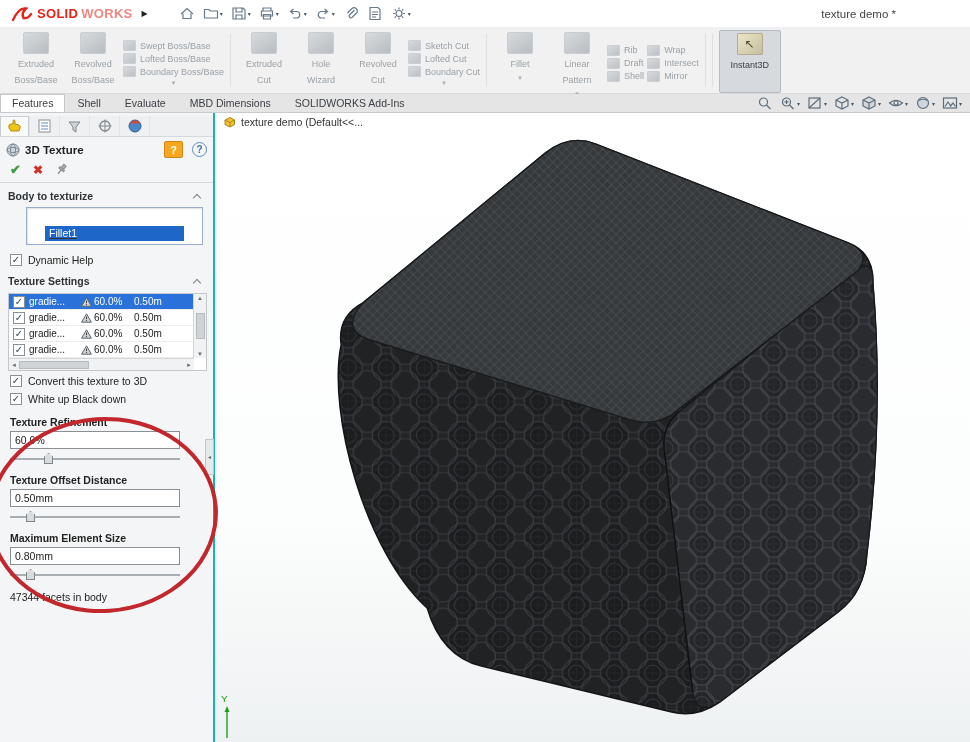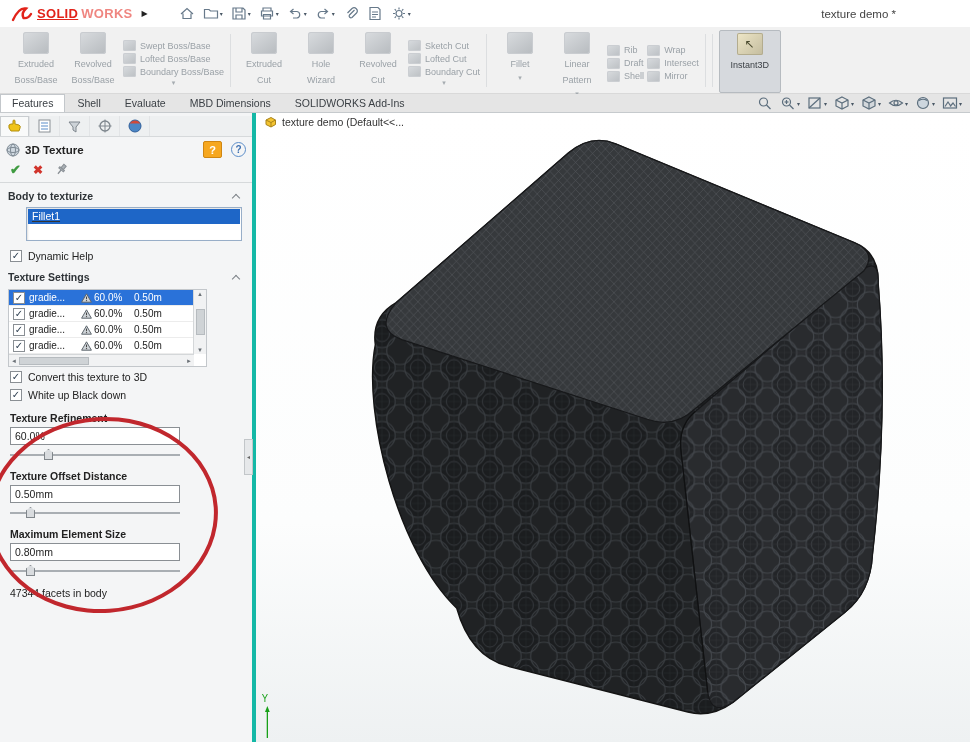--- a/index.html
+++ b/index.html
@@ -3,21 +3,21 @@
 <meta charset="utf-8">
 <style>
   *{margin:0;padding:0;box-sizing:border-box;}
   html,body{width:970px;height:742px;overflow:hidden;background:#fff;
     font-family:"Liberation Sans",sans-serif;font-size:11px;color:#333;}
   .app{width:970px;height:742px;display:flex;flex-direction:column;background:#fff;}
 
   
   .titlebar{height:27px;display:flex;align-items:center;background:#fff;padding:0 10px;flex:none;}
   .brand{display:flex;align-items:center;gap:3px;}
-  .brand .solid{color:#e2231a;font-weight:bold;font-size:13px;letter-spacing:.3px;text-decoration:underline;}
+  .brand .solid{color:#e2231a;font-weight:bold;font-size:13px;letter-spacing:.3px;}
   .brand .works{color:#e2231a;opacity:.55;font-weight:bold;font-size:13px;letter-spacing:.3px;}
   .flyout-arrow{font-size:8px;color:#222;margin-left:6px;}
   .qat{display:flex;align-items:center;gap:2px;margin-left:28px;}
   .qicon{height:20px;display:flex;align-items:center;gap:1px;padding:0 3px;border-radius:2px;}
   .qicon svg{stroke:#67798a;fill:none;stroke-width:1.2;}
   .qcaret{font-size:6px;color:#4a5866;}
   .doc-title{margin-left:auto;margin-right:64px;color:#444;font-size:11.5px;}
 
   
   .ribbon{height:67px;background:#f1f1f1;border-bottom:1px solid #d9d9d9;
@@ -44,38 +44,38 @@
   .tab.active{background:#fff;border-color:#c3c7cb;}
   .view-tools{margin-left:auto;display:flex;align-items:center;gap:7px;padding-right:8px;}
   .vt{display:flex;align-items:center;gap:1px;}
   .vt svg{stroke:#5c6e7d;fill:none;stroke-width:1.2;}
   .vt .qcaret{font-size:6px;}
 
   
   .main{flex:1;display:flex;position:relative;overflow:hidden;}
 
   
-  .panel{width:256px;flex:none;background:#f4f5f6;border-right:4px solid #14b8a6;position:relative;padding-top:3px;}
+  .panel{width:215px;flex:none;background:#f4f5f6;border-right:2px solid #14b8a6;position:relative;padding-top:3px;}
   .ptabs{display:flex;height:21px;border-bottom:1px solid #d6d9db;background:#eef0f1;}
   .ptab{width:30px;display:flex;align-items:center;justify-content:center;border-right:1px solid #e2e4e6;}
   .ptab.active{background:#f9fafa;box-shadow:inset 0 1px 0 #c9cdd0, inset 1px 0 0 #c9cdd0, inset -1px 0 0 #c9cdd0;}
   .phead{display:flex;align-items:center;gap:5px;padding:4px 6px 3px;}
   .ptitle{font-weight:bold;font-size:11.5px;color:#222;}
   .help-orange{margin-left:auto;width:19px;height:17px;background:#f6a71f;border:1px solid #cf8612;border-radius:2px;
     display:flex;align-items:center;justify-content:center;color:#fff;font-weight:bold;font-size:11px;}
   .help-q{width:15px;height:15px;border:1px solid #5b8dc9;border-radius:50%;color:#3d6fb0;font-weight:bold;font-size:10px;
     display:flex;align-items:center;justify-content:center;margin-left:4px;}
   .pactions{display:flex;gap:12px;padding:2px 10px 6px;align-items:center;border-bottom:1px solid #d6d9db;}
   .ok-check{color:#3f9b41;font-size:13px;font-weight:bold;line-height:13px;}
   .cancel-x{color:#d1342c;font-size:12px;font-weight:bold;line-height:12px;}
   .psec{display:flex;align-items:center;padding:7px 8px 3px;font-weight:bold;color:#2d3236;font-size:10.5px;}
   .chev{width:6px;height:6px;border-left:1.5px solid #7c8287;border-top:1.5px solid #7c8287;
     transform:rotate(45deg);margin-left:auto;margin-right:5px;margin-top:3px;}
   .plistbox{margin:2px 10px 5px 26px;height:34px;background:#fff;border:1px solid #98aec8;
-    box-shadow:inset 1px 1px 2px rgba(0,0,0,.13);padding:1px;text-decoration:underline;}
+    box-shadow:inset 1px 1px 2px rgba(0,0,0,.13);padding:18px;text-decoration:underline;}
   .plist-item{height:15px;background:#1e66c7;color:#fff;font-size:10.5px;padding:1px 4px;}
   .pcheck{display:flex;align-items:center;gap:6px;padding:4px 10px 2px;font-size:10.5px;color:#222;}
   .cb{width:12px;height:12px;background:#fff;border:1px solid #8a8f94;display:flex;align-items:center;
     justify-content:center;font-size:10px;line-height:1;color:#2d3e50;flex:none;}
 
   
   .ptable{margin:3px 8px 0;width:199px;background:#fff;border:1px solid #c3c7cb;position:relative;font-size:10px;}
   .thead,.trow{display:flex;align-items:center;height:16px;}
   .thead{background:#f2f3f4;border-bottom:1px solid #cbcfd2;color:#3a3f44;}
   .trow{border-bottom:1px solid #ececec;color:#222;}

